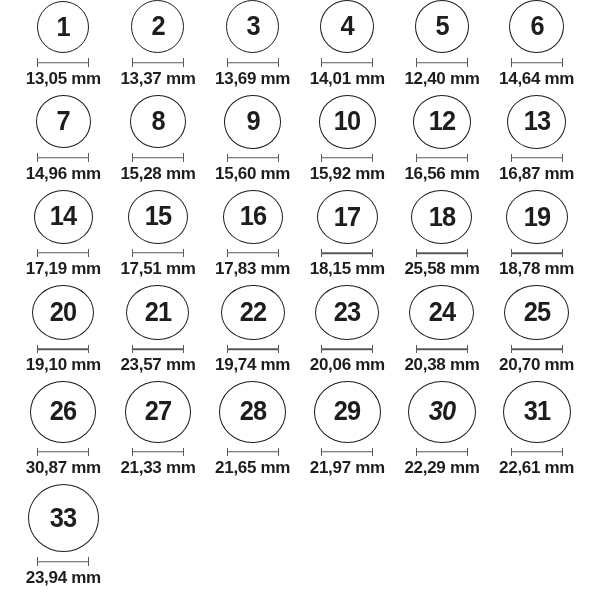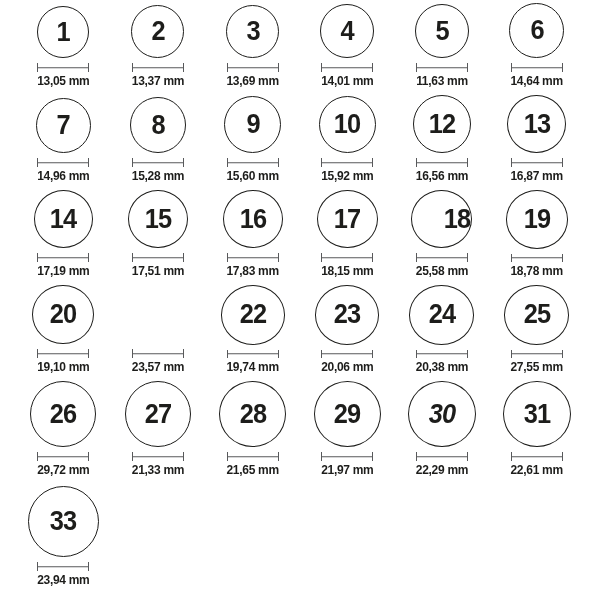--- a/index.html
+++ b/index.html
@@ -63,21 +63,21 @@
     content: "";
     position: absolute;
     left: 0;
     right: 0;
     top: 50%;
     transform: translateY(-50%);
     height: 1.5px;
     background: #58595b;
   }
   .dim-label {
-    font-size: 12px;
+    font-size: 17px;
     font-weight: 700;
     letter-spacing: -0.3px;
     white-space: nowrap;
     line-height: 1;
   }
 </style>
 </head>
 <body>
 
 <div class="page">
@@ -108,21 +108,21 @@
           <span class="ring-number">4</span>
         </div>
         <div class="dim-line"></div>
         <div class="dim-label">14,01 mm</div>
       </div>
       <div class="cell">
         <div class="ring-circle" style="width: 54px; height: 54px;">
           <span class="ring-number">5</span>
         </div>
         <div class="dim-line"></div>
-        <div class="dim-label">11,63 mm</div>
+        <div class="dim-label">12,40 mm</div>
       </div>
       <div class="cell">
         <div class="ring-circle" style="width: 55px; height: 55px;">
           <span class="ring-number">6</span>
         </div>
         <div class="dim-line"></div>
         <div class="dim-label">14,64 mm</div>
       </div>
       <div class="cell">
         <div class="ring-circle" style="width: 55px; height: 55px;">
@@ -188,41 +188,44 @@
         <div class="dim-label">17,83 mm</div>
       </div>
       <div class="cell">
         <div class="ring-circle" style="width: 61px; height: 61px;">
           <span class="ring-number">17</span>
         </div>
         <div class="dim-line"></div>
         <div class="dim-label">18,15 mm</div>
       </div>
       <div class="cell">
-        <div class="ring-circle" style="width: 61px; height: 61px; justify-content: flex-end;">
+        <div class="ring-circle" style="width: 61px; height: 61px;">
           <span class="ring-number">18</span>
         </div>
         <div class="dim-line"></div>
         <div class="dim-label">25,58 mm</div>
       </div>
       <div class="cell">
         <div class="ring-circle" style="width: 62px; height: 62px;">
           <span class="ring-number">19</span>
         </div>
         <div class="dim-line"></div>
         <div class="dim-label">18,78 mm</div>
       </div>
       <div class="cell">
         <div class="ring-circle" style="width: 62px; height: 62px;">
           <span class="ring-number">20</span>
         </div>
         <div class="dim-line"></div>
         <div class="dim-label">19,10 mm</div>
       </div>
       <div class="cell">
+        <div class="ring-circle" style="width: 63px; height: 63px;">
+          <span class="ring-number">21</span>
+        </div>
         <div class="dim-line"></div>
         <div class="dim-label">23,57 mm</div>
       </div>
       <div class="cell">
         <div class="ring-circle" style="width: 64px; height: 64px;">
           <span class="ring-number">22</span>
         </div>
         <div class="dim-line"></div>
         <div class="dim-label">19,74 mm</div>
       </div>
@@ -238,28 +241,28 @@
           <span class="ring-number">24</span>
         </div>
         <div class="dim-line"></div>
         <div class="dim-label">20,38 mm</div>
       </div>
       <div class="cell">
         <div class="ring-circle" style="width: 65px; height: 65px;">
           <span class="ring-number">25</span>
         </div>
         <div class="dim-line"></div>
-        <div class="dim-label">27,55 mm</div>
+        <div class="dim-label">20,70 mm</div>
       </div>
       <div class="cell">
         <div class="ring-circle" style="width: 66px; height: 66px;">
           <span class="ring-number">26</span>
         </div>
         <div class="dim-line"></div>
-        <div class="dim-label">29,72 mm</div>
+        <div class="dim-label">30,87 mm</div>
       </div>
       <div class="cell">
         <div class="ring-circle" style="width: 66px; height: 66px;">
           <span class="ring-number">27</span>
         </div>
         <div class="dim-line"></div>
         <div class="dim-label">21,33 mm</div>
       </div>
       <div class="cell">
         <div class="ring-circle" style="width: 67px; height: 67px;">

